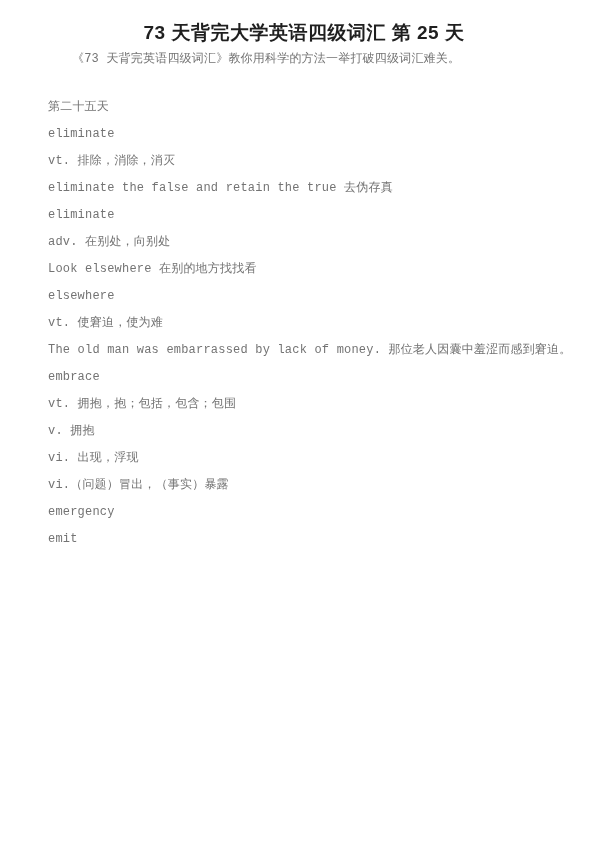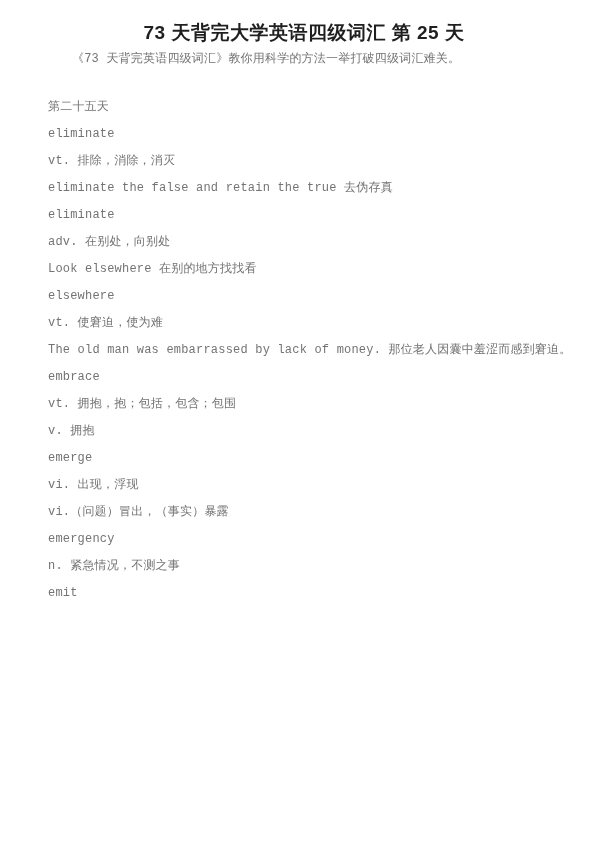--- a/index.html
+++ b/index.html
@@ -73,27 +73,25 @@
     <p class="line">The old man was embarrassed by lack of money. 那位老人因囊中羞涩而感到窘迫。</p>
   </section>
 
   <section class="entry">
     <p class="line">embrace</p>
     <p class="line">vt. 拥抱，抱；包括，包含；包围</p>
     <p class="line">v. 拥抱</p>
   </section>
 
   <section class="entry">
-    <p class="line">emerge</p>
     <p class="line">vi. 出现，浮现</p>
     <p class="line">vi.（问题）冒出，（事实）暴露</p>
   </section>
 
   <section class="entry">
     <p class="line">emergency</p>
-    <p class="line">n. 紧急情况，不测之事</p>
   </section>
 
   <section class="entry">
     <p class="line">emit</p>
   </section>
 
 </div>
 
 </body></html>

